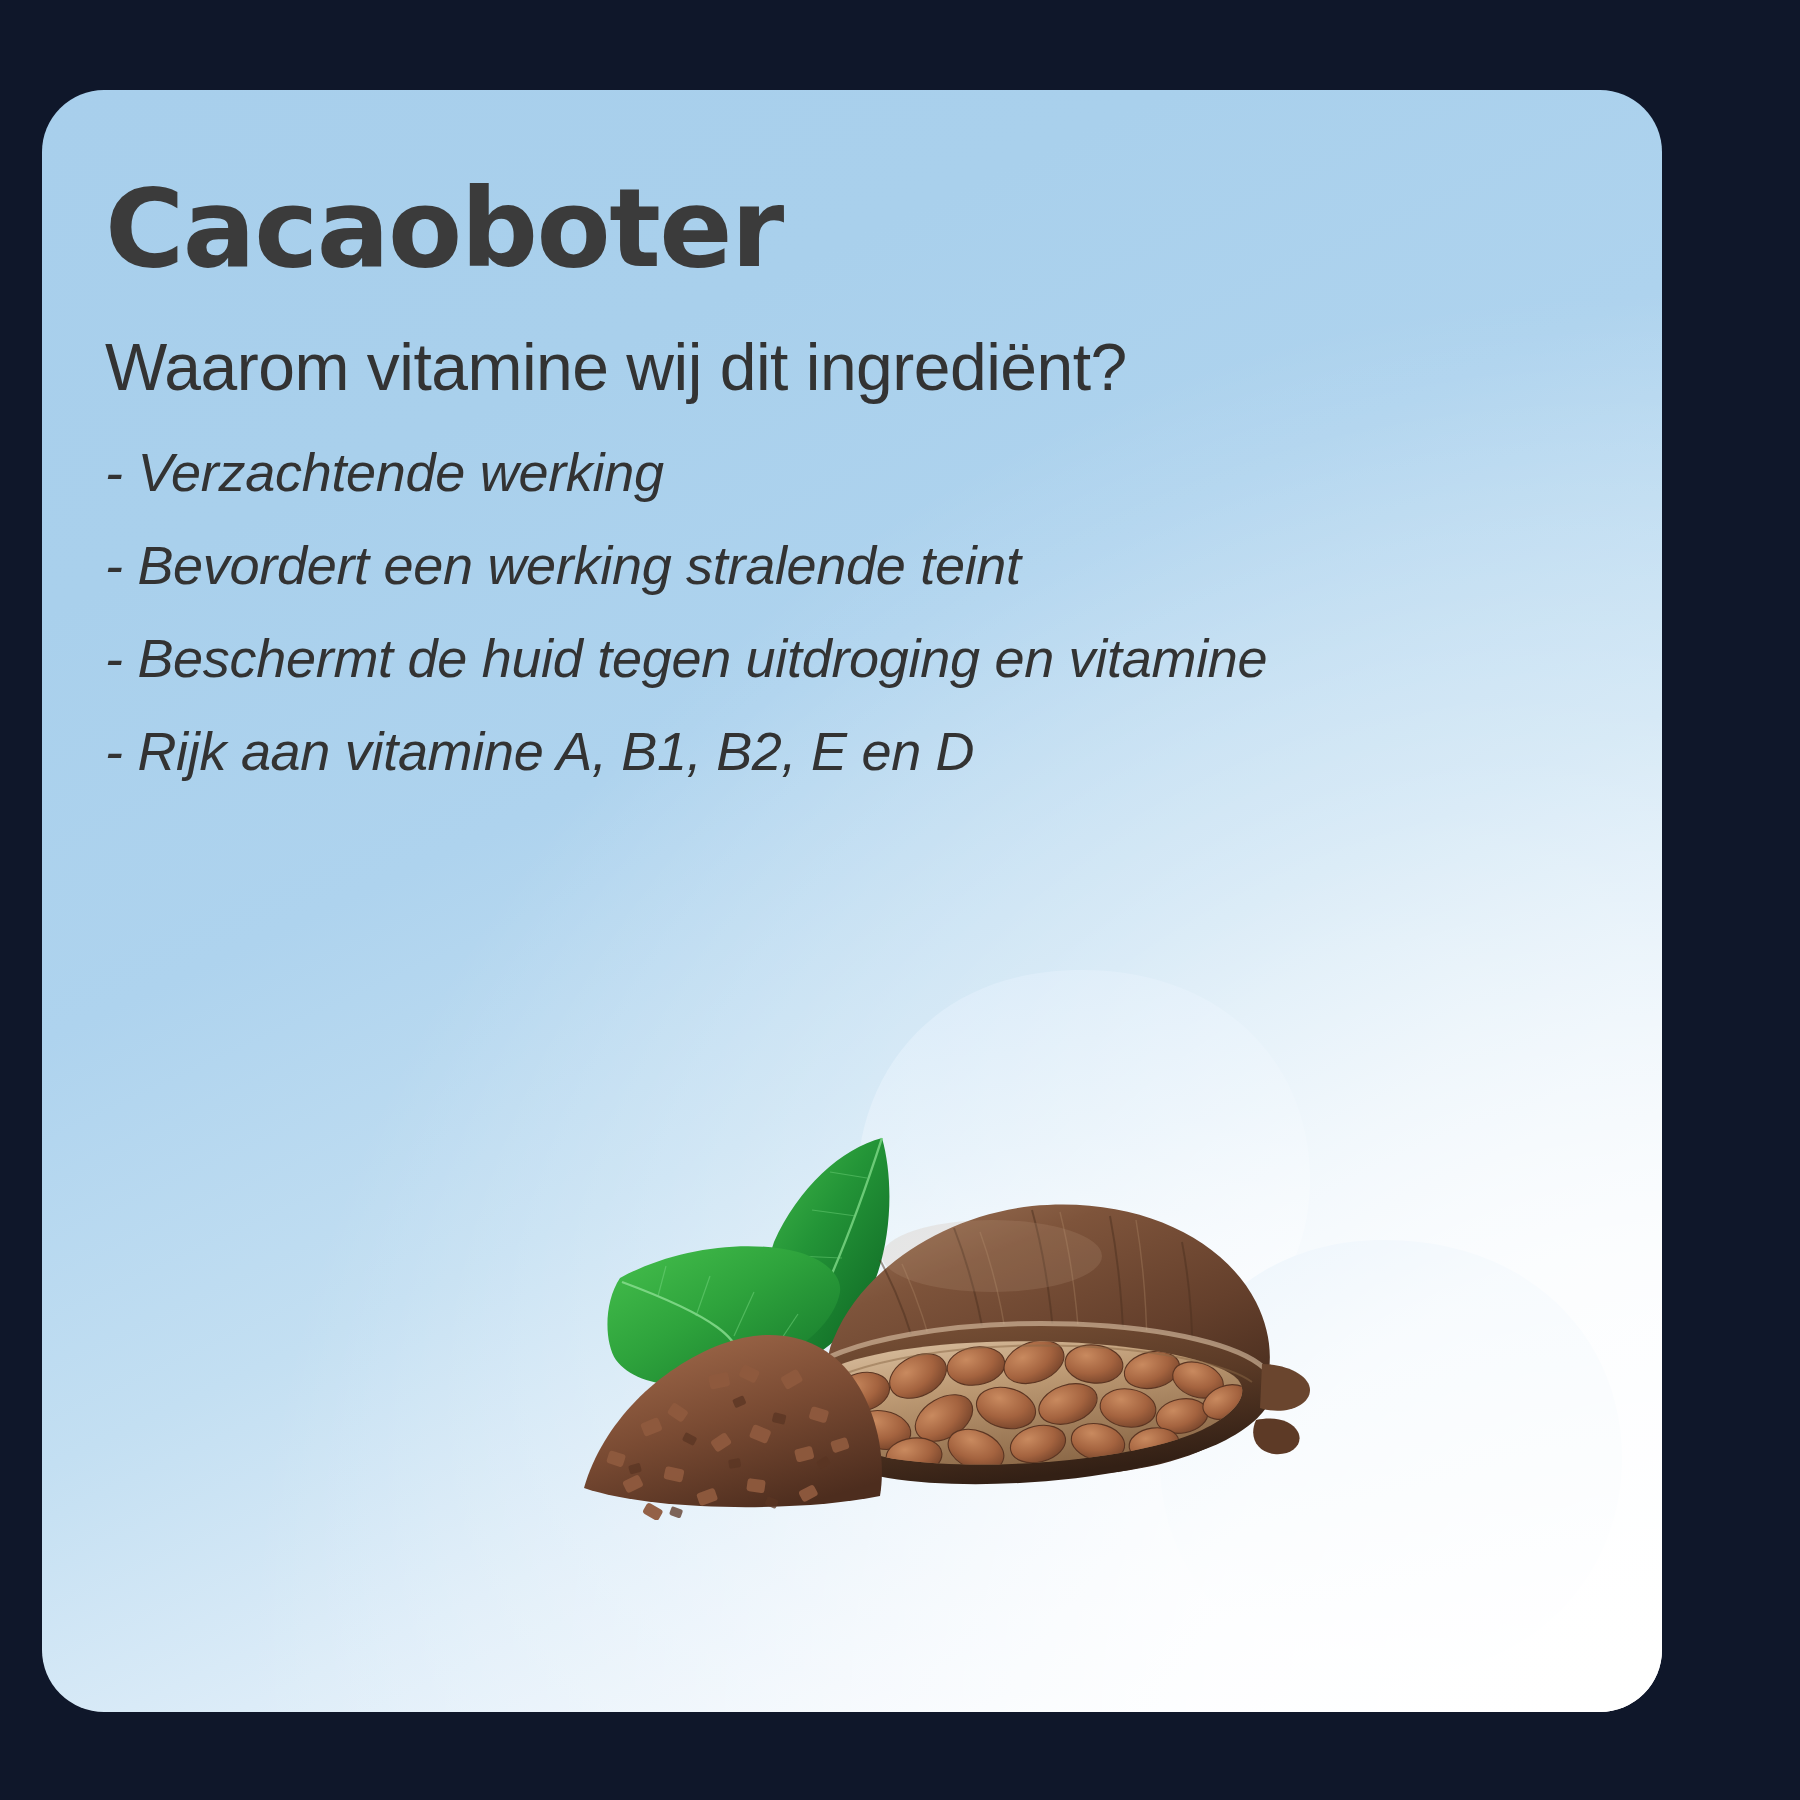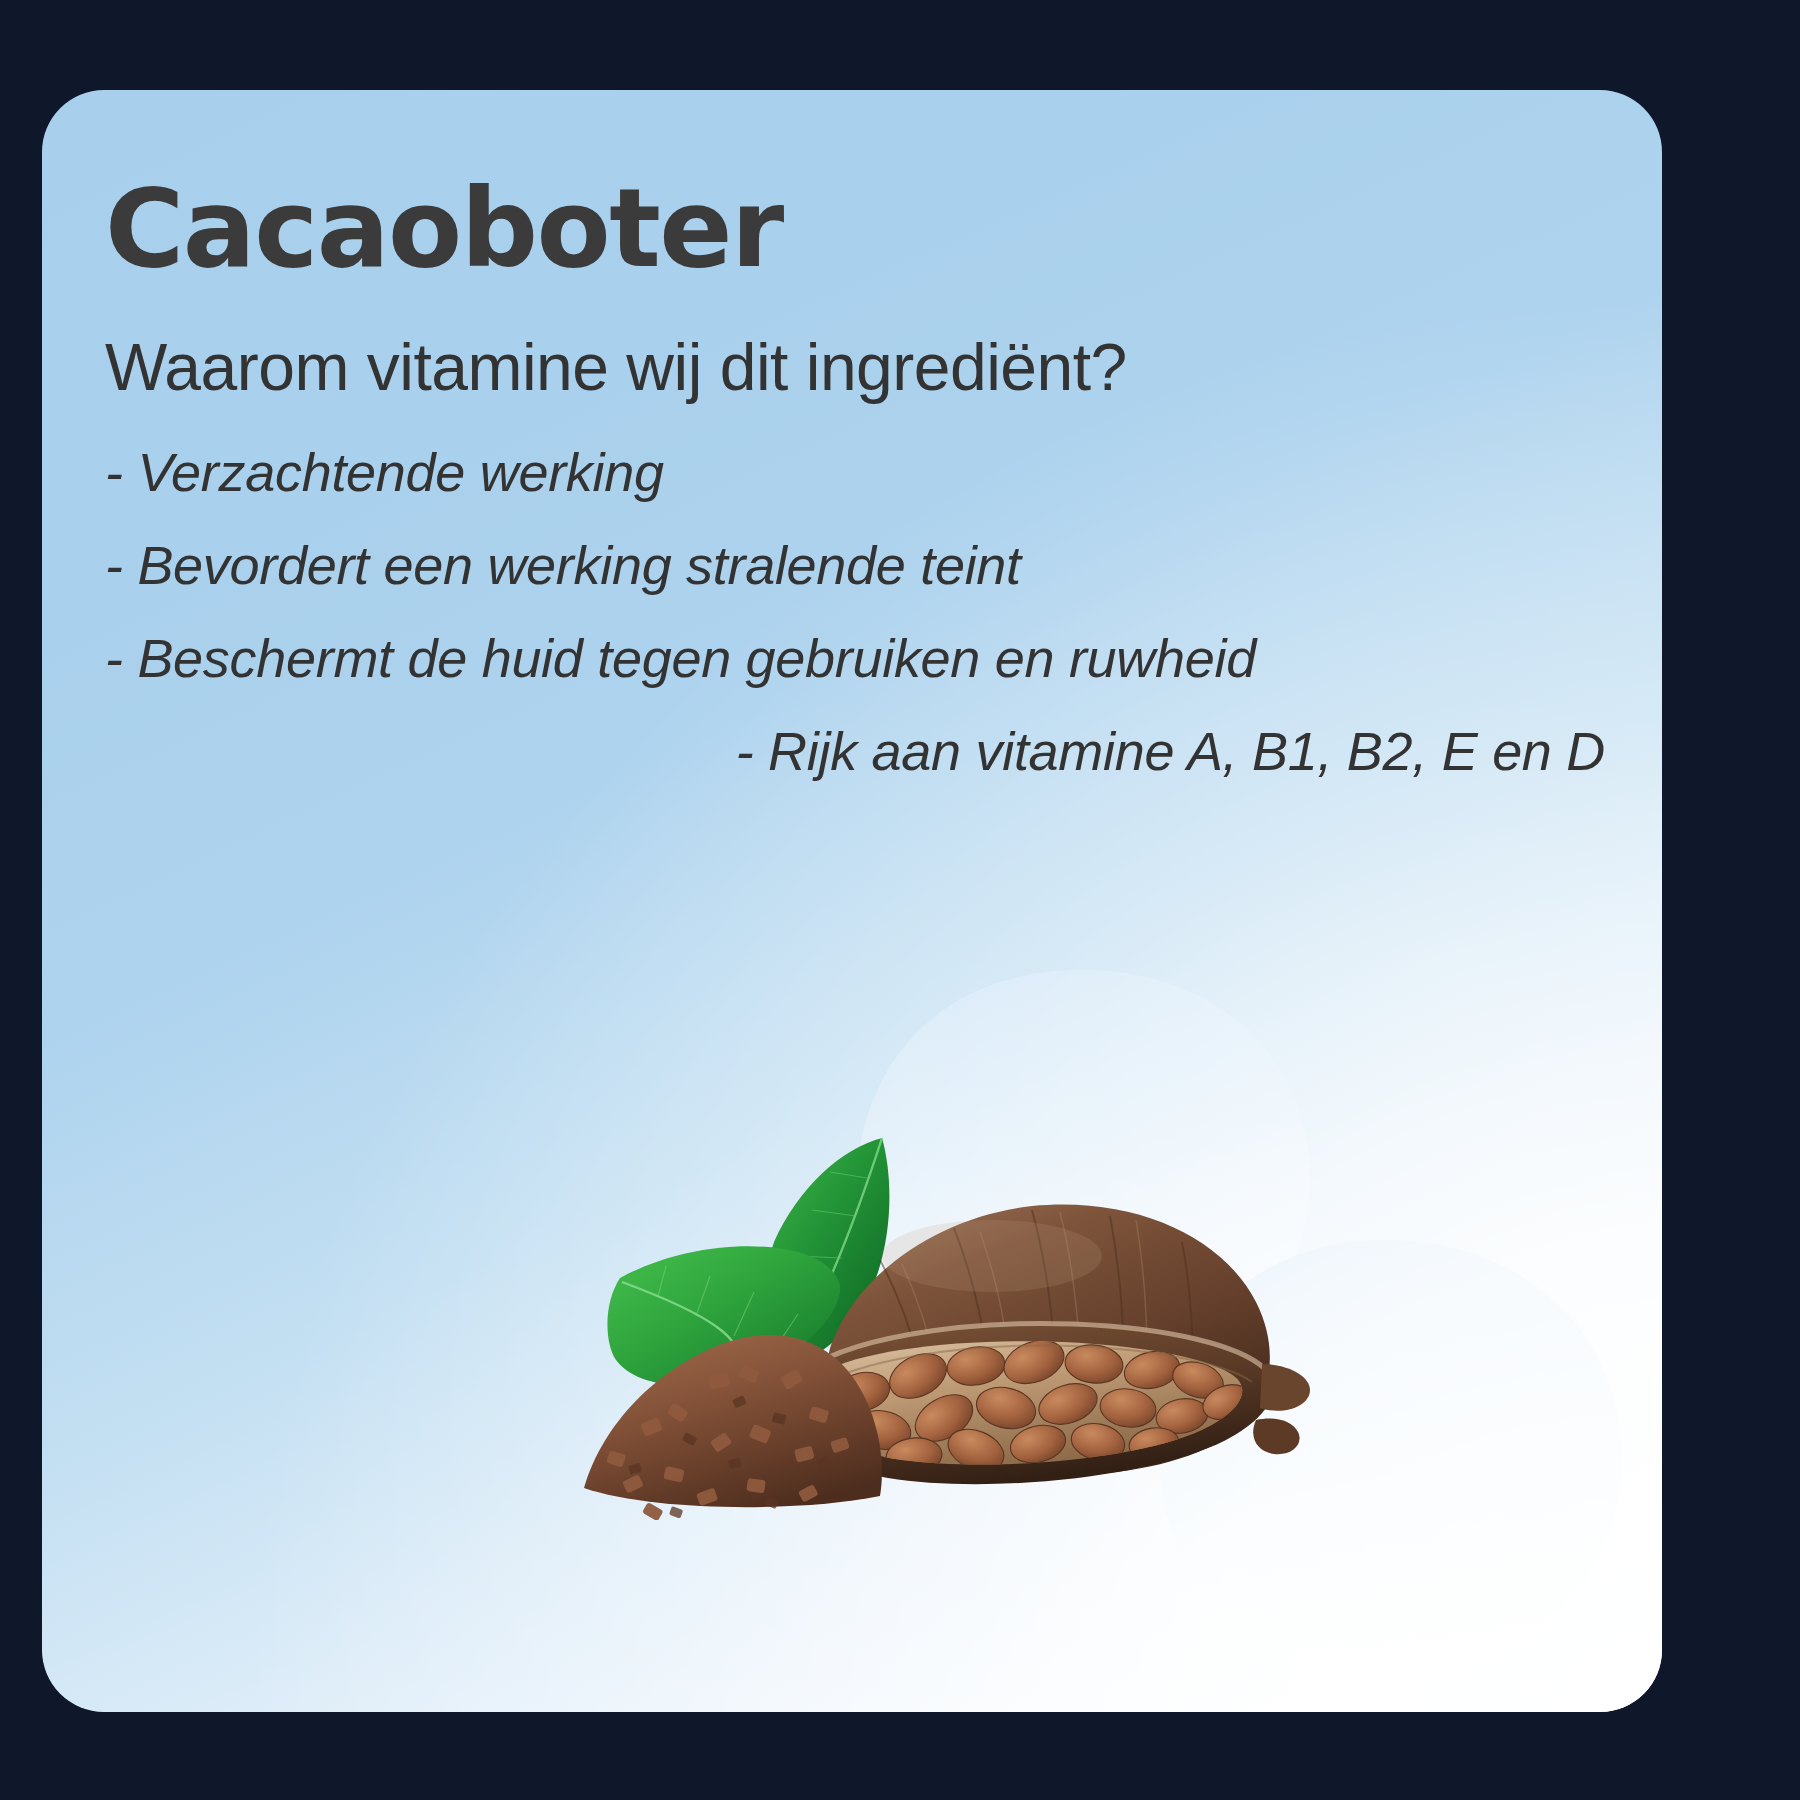--- a/index.html
+++ b/index.html
@@ -104,21 +104,21 @@
     font-family: "Liberation Sans", sans-serif;
     font-weight: 400;
     font-size: 54px;
     line-height: 1.0;
     letter-spacing: -0.3px;
     color: #333333;
     margin: 0 0 39px 0;
     white-space: nowrap;
     font-style: italic;
   }
-  .benefit:last-child { margin-bottom: 0; text-align: right; }
+  .benefit:last-child { margin-bottom: 0; }
 
   .dash { display: inline-block; }
   .btext { display: inline-block; }
 
   
   .product {
     position: absolute;
     left: 520px;
     top: 930px;
     width: 760px;
@@ -380,21 +380,21 @@
         <li class="benefit">
           <span class="dash">-</span>
           <span class="btext">Verzachtende werking</span>
         </li>
         <li class="benefit">
           <span class="dash">-</span>
           <span class="btext">Bevordert een werking stralende teint</span>
         </li>
         <li class="benefit">
           <span class="dash">-</span>
-          <span class="btext">Beschermt de huid tegen gebruiken en ruwheid</span>
+          <span class="btext">Beschermt de huid tegen uitdroging en vitamine</span>
         </li>
         <li class="benefit">
           <span class="dash">-</span>
           <span class="btext">Rijk aan vitamine A, B1, B2, E en D</span>
         </li>
       </ul>
 
     </div>
   </div>
 </div>

